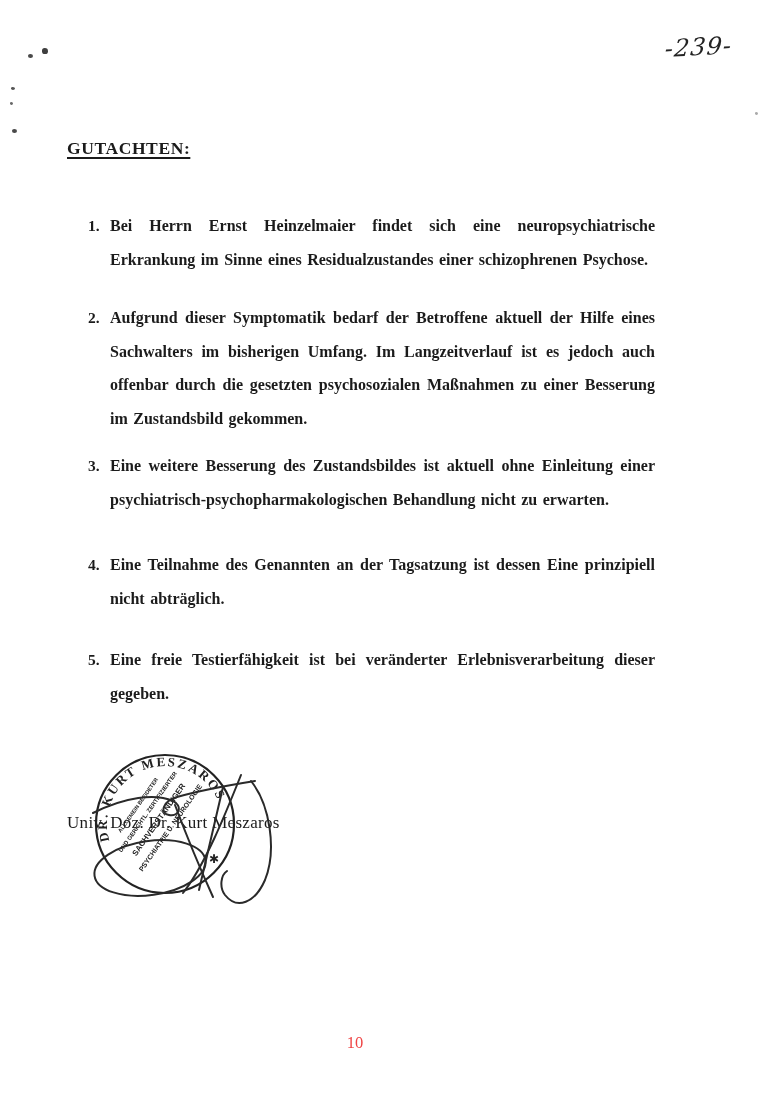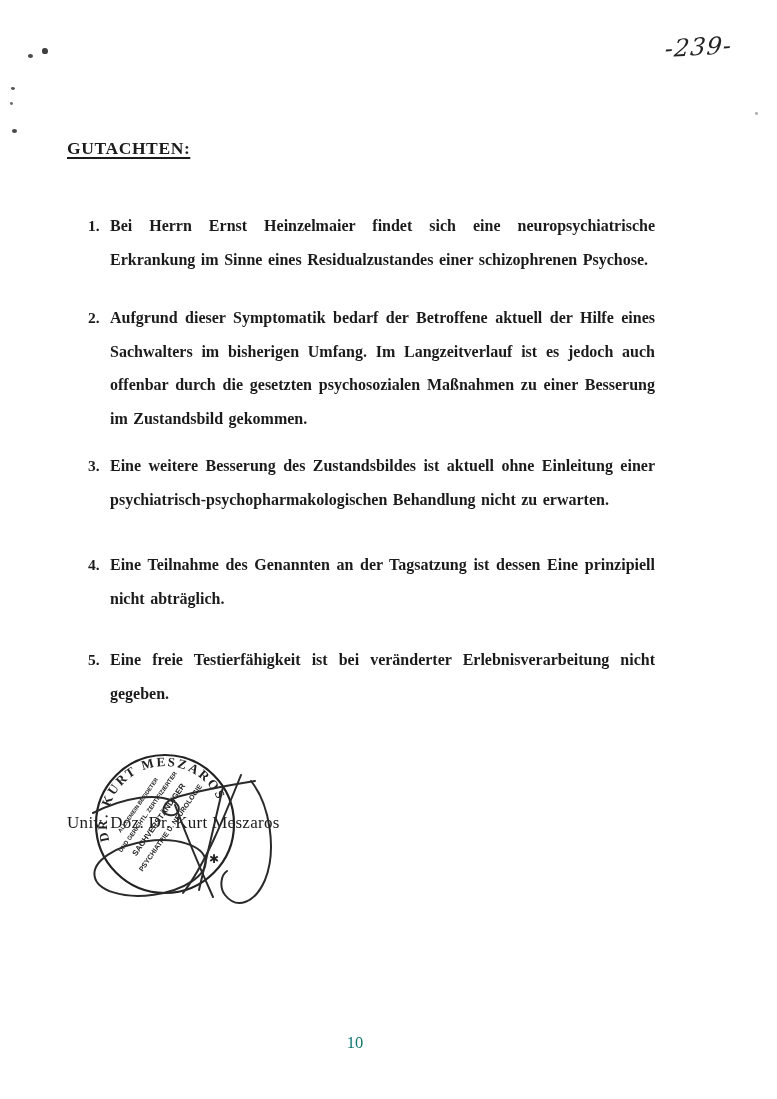--- a/index.html
+++ b/index.html
@@ -83,21 +83,21 @@
     left: 55px; top: 735px;
   }
 
   
   .footer-num {
     position: absolute;
     left: 300px; top: 1033px;
     width: 110px;
     text-align: center;
     font-size: 16.5px;
-    color: #0f766e;
+    color: #ef4444;
   }
 
   
   .speck {
     position: absolute;
     background: #2a2a2a;
     border-radius: 45% 55% 50% 50%;
   }
   .sp1 { left: 28px; top: 54px; width: 5px; height: 4px; opacity: .85; }
   .sp2 { left: 42px; top: 48px; width: 6px; height: 6px; opacity: .9; }
@@ -137,21 +137,21 @@
     <div class="txt">Eine weitere Besserung des Zustandsbildes ist aktuell ohne Einleitung einer psychiatrisch-psychopharmakologischen Behandlung nicht zu erwarten.</div>
   </div>
 
   <div class="item item-4">
     <div class="num">4.</div>
     <div class="txt">Eine Teilnahme des Genannten an der Tagsatzung ist dessen Eine prinzipiell nicht abträglich.</div>
   </div>
 
   <div class="item item-5">
     <div class="num">5.</div>
-    <div class="txt">Eine freie Testierfähigkeit ist bei veränderter Erlebnisverarbeitung nicht gegeben.</div>
+    <div class="txt">Eine freie Testierfähigkeit ist bei veränderter Erlebnisverarbeitung dieser gegeben.</div>
   </div>
 
   <div class="typed-name">Univ. Doz. Dr. Kurt Meszaros</div>
 
   <svg class="stamp-svg" width="270" height="190" viewBox="0 0 270 190" xmlns="http://www.w3.org/2000/svg">
 
     <g>
       <circle cx="110" cy="89" r="69" fill="none" stroke="#222222" stroke-width="2.2"></circle>
       <path id="arcPath" d="M 57.4 113.5 A 58 58 0 1 1 162.6 113.5" fill="none"></path>
       <text font-size="13" font-weight="bold" fill="#222222" letter-spacing="2.2" font-family="Liberation Serif, DejaVu Serif, serif">

